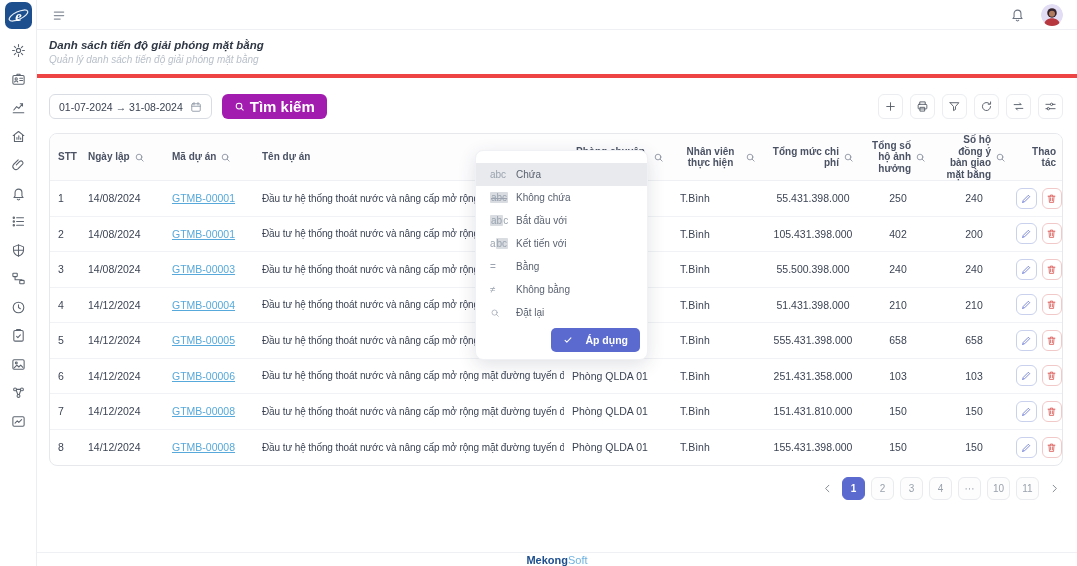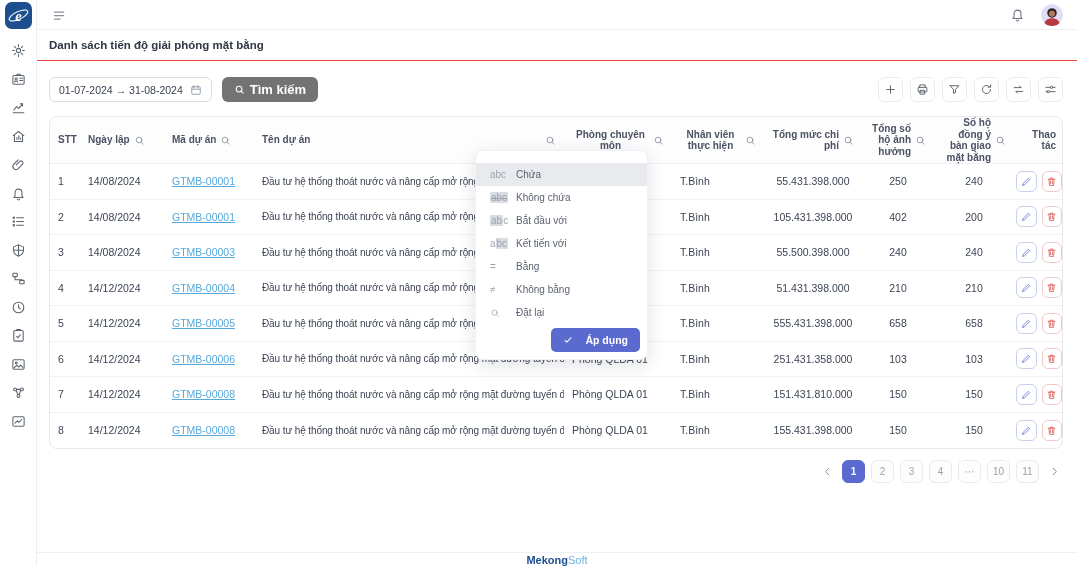--- a/index.html
+++ b/index.html
@@ -22,31 +22,31 @@
   
   .topbar { position:absolute; top:0; left:37px; right:0; height:30px; background:#fff;
     border-bottom:1px solid #eef0f3; display:flex; align-items:center; padding:0 14px; z-index:20; }
   .hamburger { width:16px; height:14px; color:#8a919c; cursor:pointer; }
   .topbar-right { margin-left:auto; display:flex; align-items:center; gap:16px; }
   .bell { width:15px; height:15px; color:#6b7280; cursor:pointer; }
   .avatar { width:22px; height:22px; border-radius:50%; overflow:hidden; cursor:pointer; }
 
   
   .main { position:absolute; top:30px; left:37px; right:0; bottom:14px; }
-  .page-head { padding:9px 0 8px 12px; border-bottom:1px solid #ef4444; }
+  .page-head { padding:9px 0 8px 12px; border-bottom:4px solid #ef4444;font-style:italic; }
   .page-title { font-size:11.5px; font-weight:bold; color:#2f3744; line-height:13px; }
   .page-subtitle { font-size:10px; color:#b9c0ca; line-height:12px; margin-top:2px; }
 
   .controls { margin:16px 14px 0 12px; display:flex; align-items:center; }
   .date-range { height:25px; border:1px solid #d9dde3; border-radius:6px; background:#fff;
     display:flex; align-items:center; gap:7px; padding:8px 9px; cursor:pointer; }
   .date-range-text { font-size:10.5px; color:#3b4352; white-space:nowrap; }
   .cal-icon { width:12px; height:12px; color:#8a93a2; }
-  .btn-primary { height:25px; background:#737373; color:#fff; border:none; border-radius:6px;
-    display:flex; align-items:center; gap:5px; padding:0 12px; font-size:13px; font-weight:bold;
+  .btn-primary { height:25px; background:#a21caf; color:#fff; border:none; border-radius:6px;
+    display:flex; align-items:center; gap:5px; padding:0 12px; font-size:15px; font-weight:bold;
     margin-left:10px; cursor:pointer; font-family:"Liberation Sans",sans-serif; }
   .btn-primary .icon { width:11px; height:11px; color:#fff; }
   .toolbar { margin-left:auto; display:flex; gap:7px; }
   .tool-btn { width:25px; height:25px; border:1px solid #ebedf0; border-radius:6px; background:#fff;
     display:flex; align-items:center; justify-content:center; cursor:pointer; }
   .tool-btn .icon { width:13px; height:13px; color:#555c66; }
 
   
   .table-card { margin:14px 14px 0 12px; border:1px solid #e6e8ec; border-radius:8px; overflow:hidden; background:#fff; }
   table { width:100%; border-collapse:collapse; table-layout:fixed; }
@@ -233,20 +233,21 @@
         <circle cx="12" cy="10.6" r="3.3" fill="#b07a5e"></circle>
         <path d="M3.5 22c.8-4.2 4.3-6.4 8.5-6.4s7.7 2.2 8.5 6.4a12 12 0 0 1-17 0z" fill="#b8383f"></path>
       </svg>
     </span>
   </div>
 </header>
 
 <main class="main">
   <div class="page-head">
     <div class="page-title">Danh sách tiến độ giải phóng mặt bằng</div>
+    <div class="page-subtitle">Quản lý danh sách tiến độ giải phóng mặt bằng</div>
   </div>
 
   <div class="controls">
     <div class="date-range">
       <span class="date-range-text">01-07-2024 → 31-08-2024</span>
       <span class="cal-icon icon">
         <svg viewBox="0 0 24 24" fill="none" stroke="currentColor" stroke-width="1.7" stroke-linecap="round">
           <rect x="3.5" y="5.5" width="17" height="15" rx="2"></rect>
             <path d="M8 3v5M16 3v5M3.5 10.5h17"></path>
           </svg>

